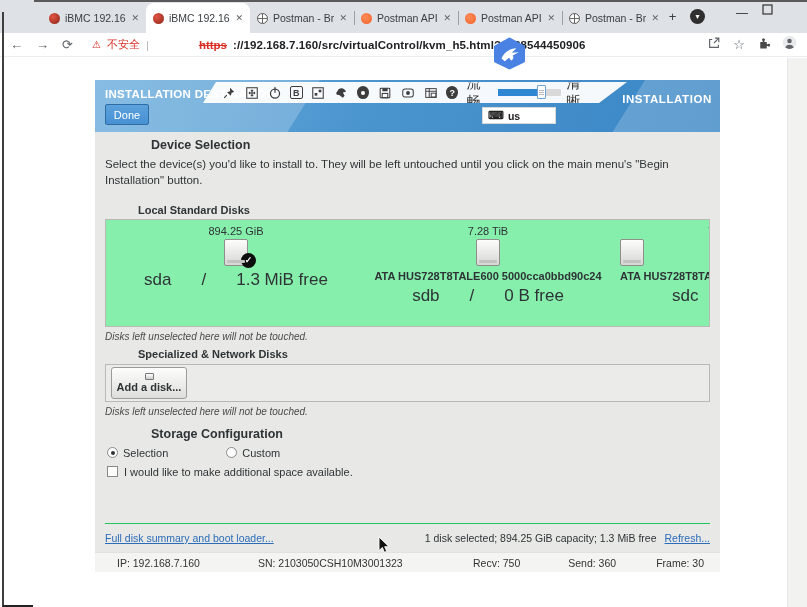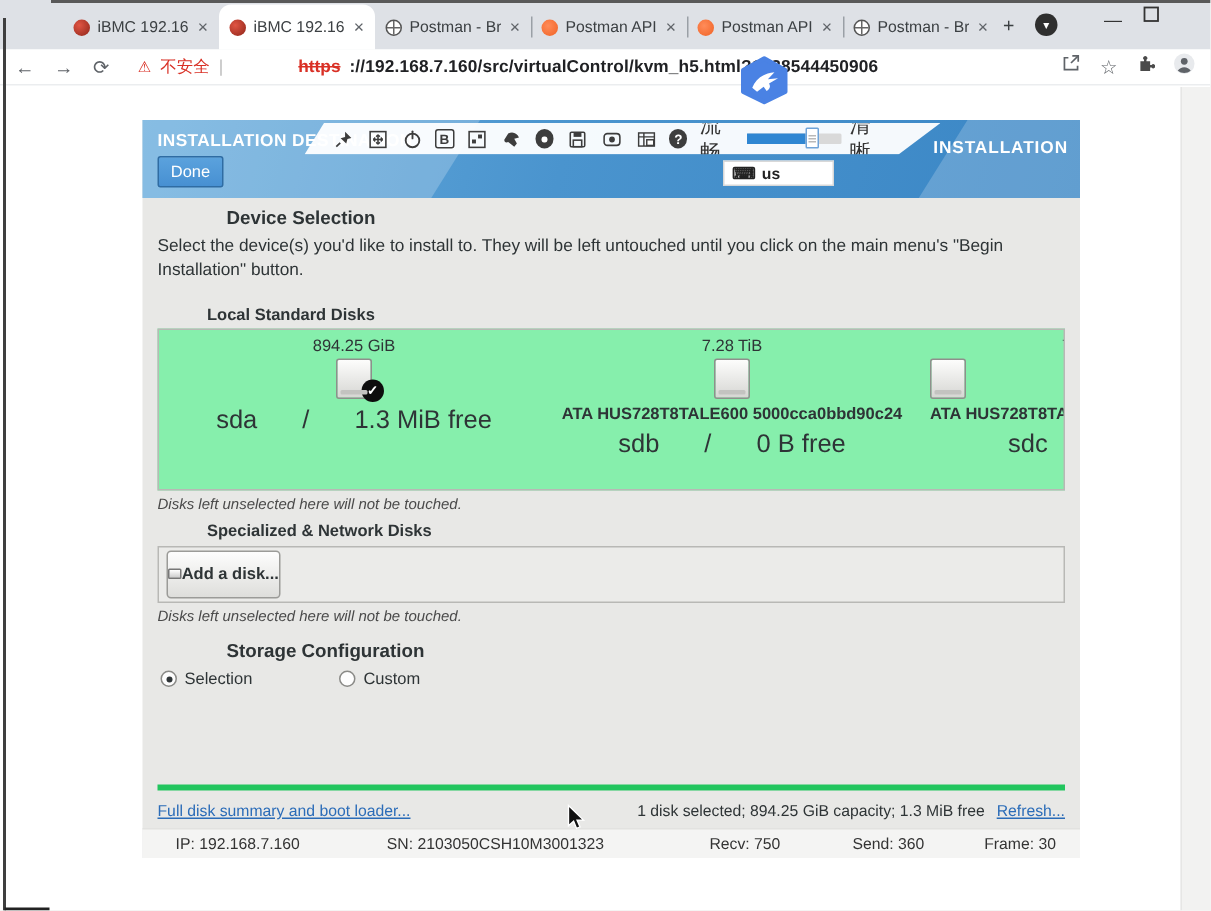--- a/index.html
+++ b/index.html
@@ -118,35 +118,35 @@
   .disk .dname { font-size:11px; font-weight:bold; white-space:nowrap; margin-top:4px; }
   .devrow { font-size:17px; display:flex; gap:30px; margin-top:4px; }
   .disk.clip { align-items:flex-start; padding-left:6px; }
   .disk.clip .cap { margin-left:88px; }
   .disk.clip .devrow { margin-left:52px; }
   .note { font-size:10px; font-style:italic; color:#4a4a4a; text-align:left; margin:4px 1px 6px 0; }
   .note2 { margin:4px 1px 10px 0; }
   .spec-label { margin:2px 0 4px; }
   .add-box { border:1px solid #b8b8b5; background:#ebebe9; height:38px; padding:2px 0 0 5px; }
   .add-btn { width:76px; height:32px; background:linear-gradient(#fdfdfd,#dededb);
-      border:1px solid #9b9b98; border-radius:3px; display:flex; 
+      border:1px solid #9b9b98; border-radius:3px; display:flex; flex-direction:column;
       align-items:center; justify-content:center; font-size:11px; font-weight:bold; color:#2e3436; }
   .mini-disk { width:9px; height:7px; border:1px solid #777; border-radius:1px;
       background:linear-gradient(#fff,#ccc); margin-bottom:1px; }
   .storage-title { margin-top:10px; }
   .radio-row { display:flex; gap:58px; margin:6px 0 7px 2px; font-size:11px; }
   .radio-opt { display:flex; align-items:center; }
   .radio { width:11px; height:11px; border-radius:50%; border:1px solid #8a8a87; background:#fdfdfd;
       margin-right:5px; position:relative; flex:0 0 auto; }
   .radio.checked::after { content:""; position:absolute; inset:2.5px; border-radius:50%; background:#2e3436; }
   .check-row { display:flex; align-items:center; font-size:11px; margin-left:2px; }
   .checkbox { width:11px; height:11px; border:1px solid #8a8a87; background:#fdfdfd; margin-right:6px; flex:0 0 auto; }
 
   .installer-footer { position:absolute; left:10px; right:10px; top:443px; display:flex;
-      align-items:center; font-size:10.5px; border-top:4px solid #22c55e; padding-top:8px; }
+      align-items:center; font-size:10.5px; border-top:1px solid #22c55e; padding-top:8px; }
   .link { color:#2b6cb8; text-decoration:underline; }
   .sel-summary { margin-left:auto; color:#2e3436; margin-right:8px; }
 
   .kvm-statusbar { position:absolute; left:0; right:0; bottom:0; height:20px; background:#f4f4f3;
       border-top:1px solid #e2e2e0; display:flex; align-items:center; font-size:10.5px; color:#333; }
   .sb-ip { margin-left:22px; }
   .sb-sn { margin-left:58px; }
   .sb-recv { margin-left:auto; }
   .sb-send { margin-left:48px;text-align:right; }
   .sb-frame { margin-left:40px; margin-right:16px; }
@@ -379,20 +379,24 @@
     <div class="radio-row">
       <span class="radio-opt">
         <span class="radio checked"></span>
         <span>Selection</span>
       </span>
       <span class="radio-opt">
         <span class="radio"></span>
         <span>Custom</span>
       </span>
     </div>
+    <div class="check-row">
+      <span class="checkbox"></span>
+      <span>I would like to make additional space available.</span>
+    </div>
   </div>
 
   <div class="installer-footer">
     <span class="link">Full disk summary and boot loader...</span>
     <span class="sel-summary">1 disk selected; 894.25 GiB capacity; 1.3 MiB free</span>
     <span class="link">Refresh...</span>
   </div>
 
   <div class="kvm-statusbar">
     <span class="sb-ip">IP: 192.168.7.160</span>

